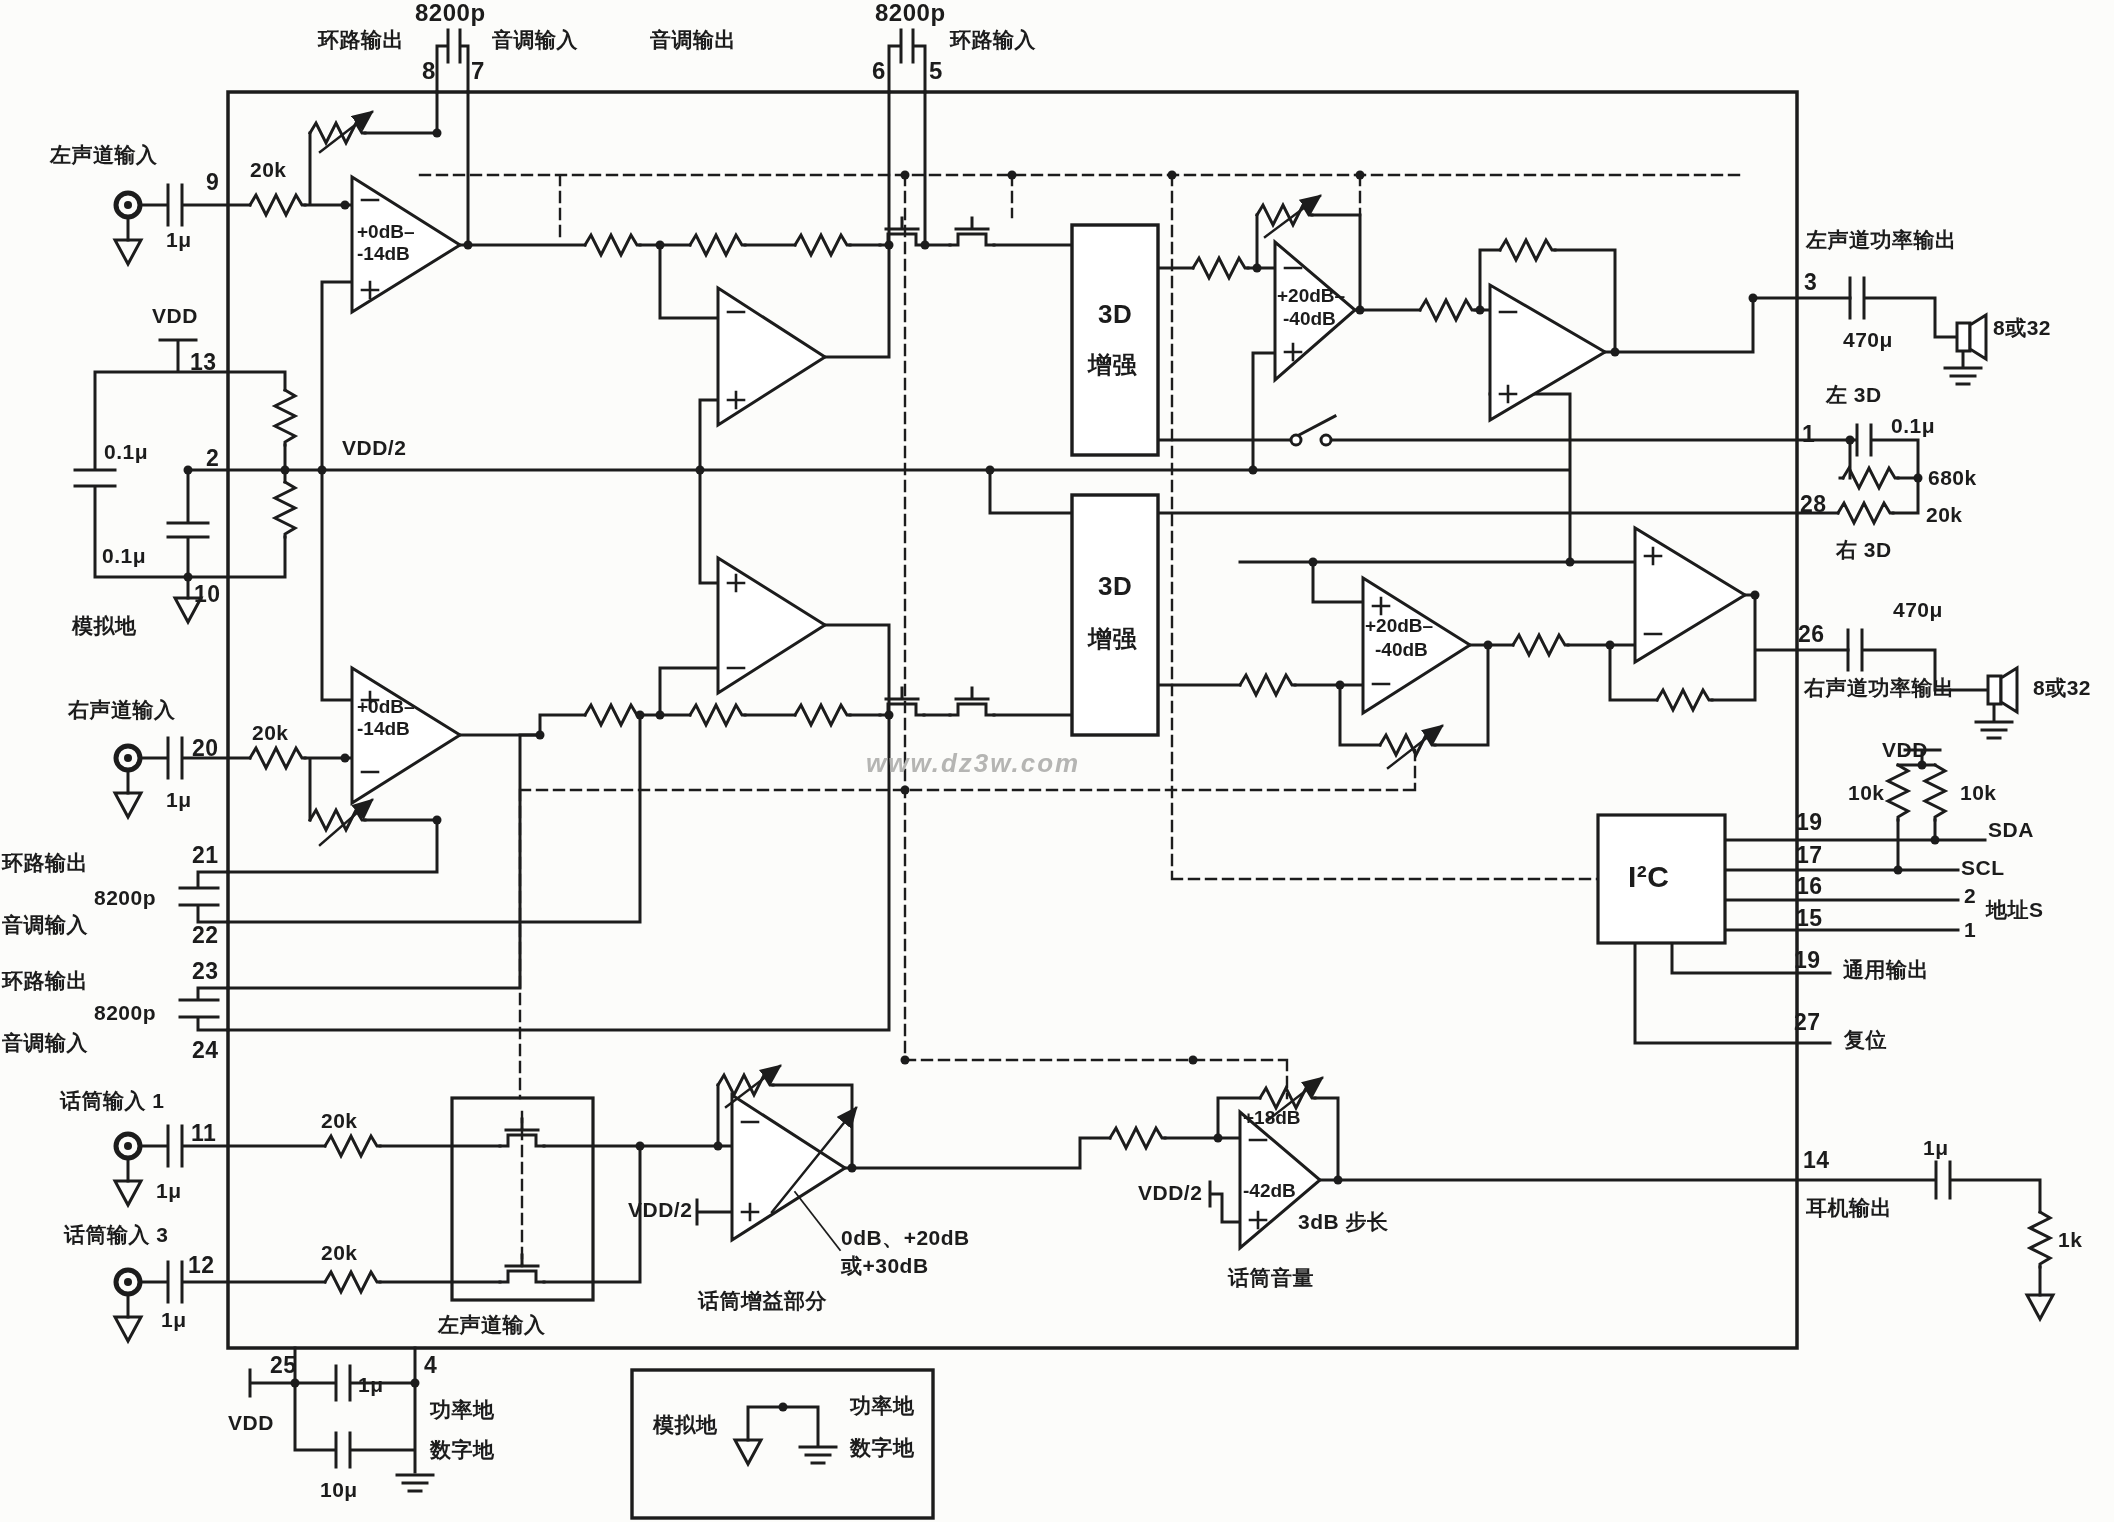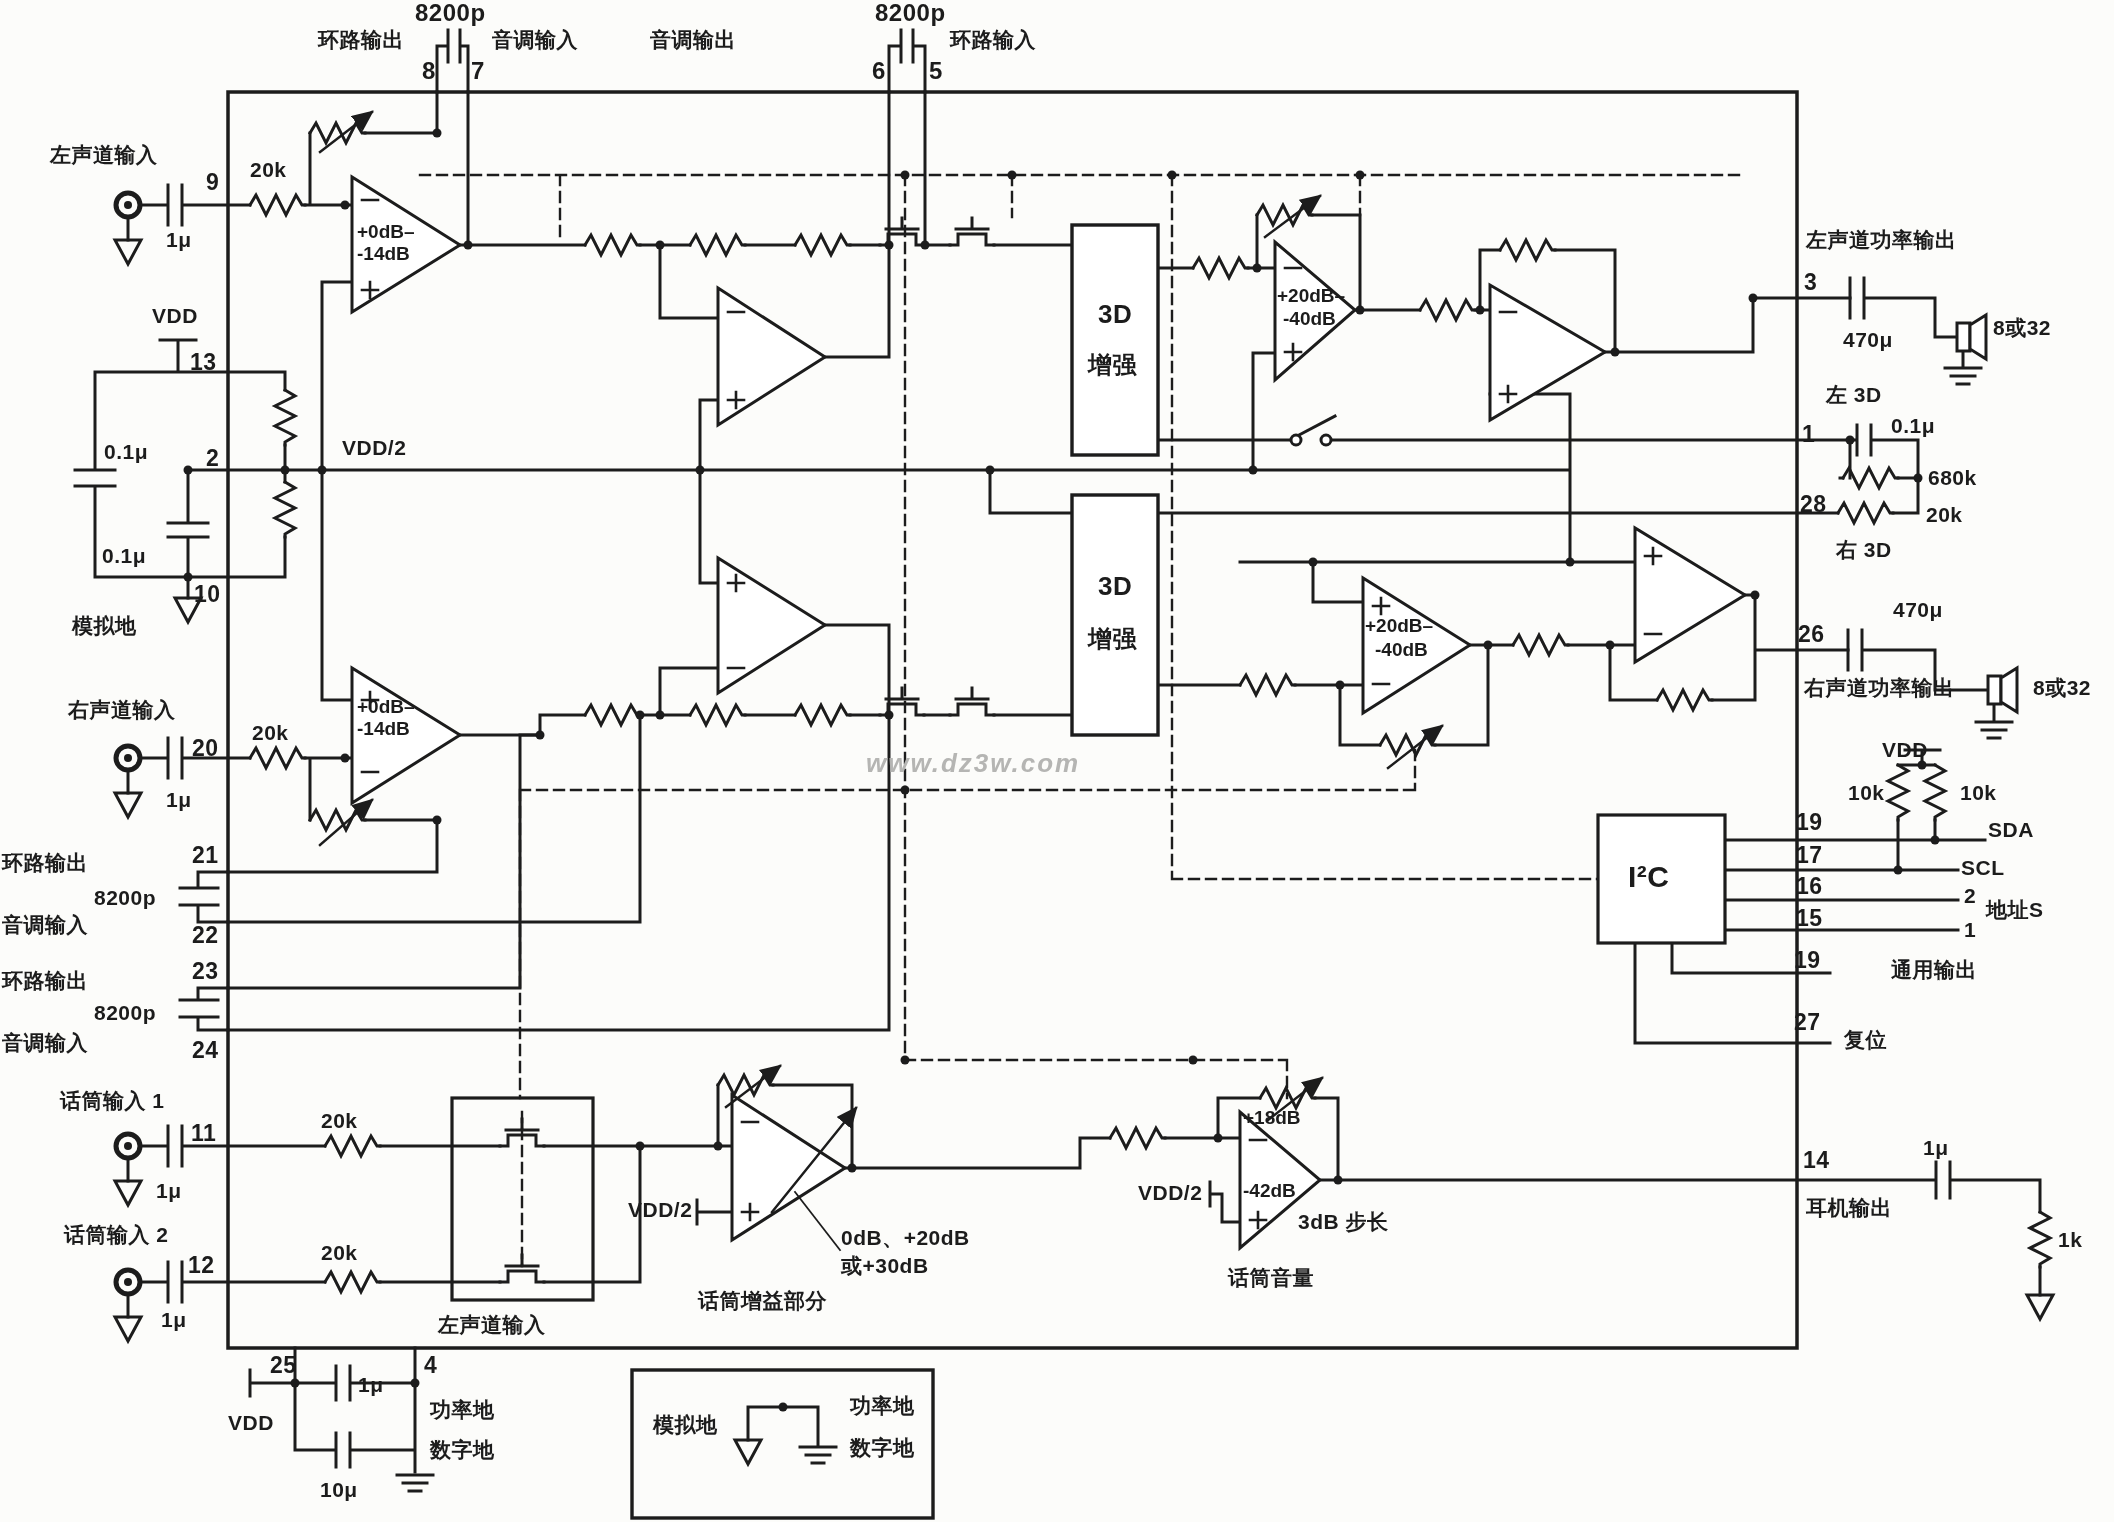--- a/index.html
+++ b/index.html
@@ -383,34 +383,34 @@
 <div class="lbl" style="left:1988px;top:818px">SDA</div>
 <div class="lbl fs23" style="left:1796px;top:843px">17</div>
 <div class="lbl" style="left:1961px;top:856px">SCL</div>
 <div class="lbl fs23" style="left:1796px;top:874px">16</div>
 <div class="lbl" style="left:1964px;top:884px">2</div>
 <div class="lbl fs23" style="left:1796px;top:906px">15</div>
 <div class="lbl" style="left:1964px;top:918px">1</div>
 <div class="lbl" style="left:1986px;top:898px">地址S</div>
 <div class="lbl fs30" style="left:1628px;top:860px">I²C</div>
 <div class="lbl fs23" style="left:1794px;top:948px">19</div>
-<div class="lbl" style="left:1891px;top:958px">通用输出</div>
+<div class="lbl" style="left:1843px;top:958px">通用输出</div>
 <div class="lbl fs23" style="left:1794px;top:1010px">27</div>
 <div class="lbl" style="left:1844px;top:1028px">复位</div>
 
 <div class="lbl fs23" style="left:1803px;top:1148px">14</div>
 <div class="lbl" style="left:1923px;top:1136px">1μ</div>
 <div class="lbl" style="left:1806px;top:1196px">耳机输出</div>
 <div class="lbl" style="left:2058px;top:1228px">1k</div>
 
 <div class="lbl" style="left:60px;top:1089px">话筒输入 1</div>
 <div class="lbl fs23" style="left:191px;top:1121px">11</div>
 <div class="lbl" style="left:156px;top:1179px">1μ</div>
 <div class="lbl" style="left:321px;top:1109px">20k</div>
-<div class="lbl" style="left:64px;top:1223px">话筒输入 2</div>
+<div class="lbl" style="left:64px;top:1223px">话筒输入 3</div>
 <div class="lbl fs23" style="left:188px;top:1253px">12</div>
 <div class="lbl" style="left:161px;top:1308px">1μ</div>
 <div class="lbl" style="left:321px;top:1241px">20k</div>
 <div class="lbl" style="left:438px;top:1313px">左声道输入</div>
 <div class="lbl" style="left:628px;top:1198px">VDD/2</div>
 <div class="lbl" style="left:841px;top:1226px">0dB、+20dB</div>
 <div class="lbl" style="left:841px;top:1254px">或+30dB</div>
 <div class="lbl" style="left:698px;top:1289px">话筒增益部分</div>
 <div class="lbl" style="left:1138px;top:1181px">VDD/2</div>
 <div class="lbl fs19" style="left:1243px;top:1108px">+18dB</div>

